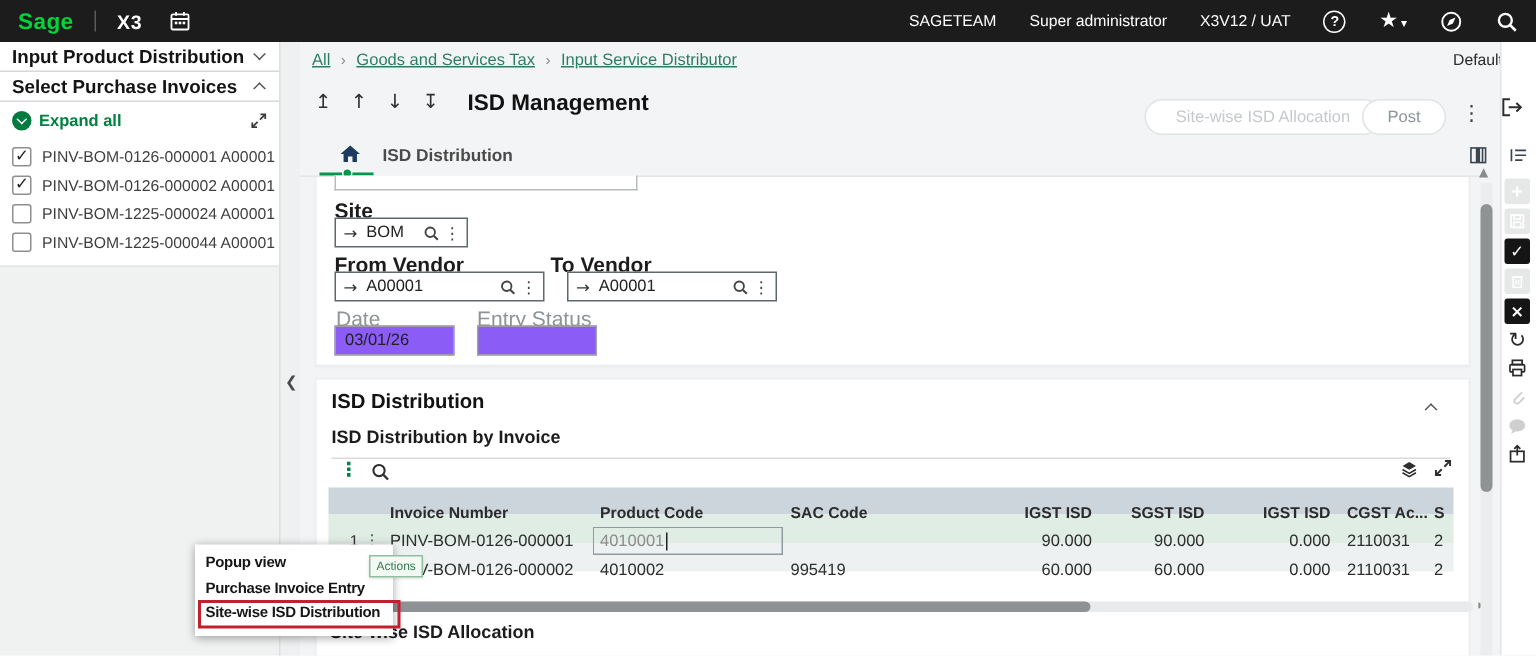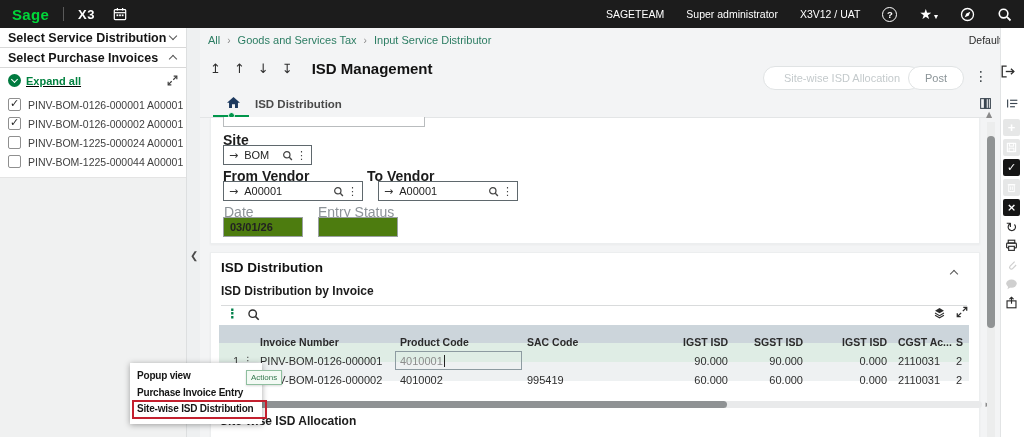--- a/index.html
+++ b/index.html
@@ -17,39 +17,39 @@
   .help-circ { width:15px; height:15px; border:1.4px solid #fff; border-radius:50%; display:flex; align-items:center; justify-content:center; font-size:9.5px; font-weight:bold; }
   .star { font-size:14px; font-family:"DejaVu Sans", sans-serif; }
   .caret { font-size:8px; margin-left:2px; font-family:"DejaVu Sans", sans-serif; }
 
   
   .sidebar { position:absolute; left:0; top:28px; width:186px; height:409px; background:#fff; display:flex; flex-direction:column; z-index:5; }
   .sb-head { display:flex; align-items:center; justify-content:space-between; padding:3px 10px 3px 8px; border-bottom:1px solid #d8d8d8; font-size:12.5px; font-weight:bold; color:#141414; height:20px; }
   .chev { width:6px; height:6px; border-right:1.6px solid #555; border-bottom:1.6px solid #555; display:inline-block; }
   .chev.down { transform:rotate(45deg); margin-top:-3px; }
   .chev.up { transform:rotate(-135deg); margin-top:3px; }
-  .sb-expandrow { display:flex; align-items:center; padding:6px 8px 4px 8px;text-decoration:underline; }
+  .sb-expandrow { display:flex; align-items:center; padding:6px 8px 4px 8px; }
   .exp-circle { width:13px; height:13px; border-radius:50%; background:#007a3f; position:relative; margin-right:5px; flex:0 0 auto; }
   .exp-circle::after { content:""; position:absolute; left:4px; top:3.2px; width:4px; height:4px; border-right:1.6px solid #fff; border-bottom:1.6px solid #fff; transform:rotate(45deg); }
   .exp-label { color:#00813f; font-weight:bold; font-size:11px; }
   .sb-expicon { margin-left:auto; color:#3c3c3c; display:inline-flex; }
   .sb-list { padding:4px 0 6px 0; }
   .sb-item { display:flex; align-items:center; padding:3px 8px; }
   .cbx { width:13px; height:13px; border:1.4px solid #8f8f8f; border-radius:2px; background:#fff; margin-right:7px; position:relative; flex:0 0 auto; }
   .cbx.checked::after { content:"✓"; position:absolute; left:1px; top:-2px; font-size:11px; font-weight:bold; color:#1f1f1f; font-family:"DejaVu Sans", sans-serif; }
   .sb-item-label { font-size:10.5px; color:#3f3f3f; white-space:nowrap; }
   .sb-rest { flex:1; background:#f0f1f1; border-top:1px solid #e4e4e4; }
 
   
   .side-strip { position:absolute; left:186px; top:28px; width:14px; height:409px; background:#eef0f1; border-left:1px solid #dddfe0; z-index:4; }
   .collapse-handle { position:absolute; left:3px; top:222px; font-size:10px; color:#4a4a4a; cursor:pointer; font-family:"DejaVu Sans", sans-serif; }
 
   
   .breadcrumb { position:absolute; left:208px; top:34px; font-size:11px; display:flex; align-items:center; gap:7px; z-index:6; }
-  .crumb { color:#2c7d63; cursor:pointer;text-align:right; }
+  .crumb { color:#2c7d63; text-decoration:underline; cursor:pointer;text-align:right; }
   .crumb-sep { color:#8a8a8a; font-size:10px; }
   .default-dd { position:absolute; right:12px; top:34px; font-size:10.5px; color:#2b2b2b; display:flex; align-items:center; gap:4px; z-index:6; }
   .default-dd .caret { color:#444; }
 
   .title-row { position:absolute; left:210px; top:60px; display:flex; align-items:center; z-index:6; }
   .nav-arrow { font-family:"DejaVu Sans", sans-serif; font-size:13px; color:#2e2e2e; margin-right:13px; cursor:pointer; }
   .page-title { font-size:15px; font-weight:bold; color:#121212; margin-left:6px; }
 
   .pill { position:absolute; top:66px; height:24px; border:1px solid #e0e3e4; background:#fff; border-radius:12px; font-size:11px; display:flex; align-items:center; justify-content:center; z-index:6; }
   .pill-alloc { left:763px; width:158px; color:#c4cacc; }
@@ -68,21 +68,21 @@
   
   .form-card { position:absolute; left:210px; top:118px; width:770px; height:126px; background:#fff; border:1px solid #eceeef; border-top:none; box-shadow:0 1px 2px rgba(0,0,0,.04); z-index:5; }
   .partial-input { position:absolute; left:12px; top:-1px; width:202px; height:10px; border:1px solid #b9bcbe; border-top:none; background:#fff; }
   .f-label { position:absolute; font-size:14px; font-weight:bold; color:#1c1c1c; }
   .f-label.gray { color:#8d9398; font-weight:normal;text-align:right; }
   .lookup { position:absolute; height:20px; border:1px solid #5f686d; background:#fff; display:flex; align-items:center; font-size:11px; color:#222; }
   .lookup .larr { font-family:"DejaVu Sans", sans-serif; margin:0 6px 0 5px; color:#333; font-size:11px; }
   .lookup .lval { flex:1; }
   .lookup .lsearch { color:#444; margin-right:3px; display:inline-flex; }
   .lookup .lkebab { font-family:"DejaVu Sans", sans-serif; color:#444; font-size:11px; margin-right:4px; }
-  .plain-input { position:absolute; height:20px; border:1px solid #9aa0a3; background:#4d7c0f; font-size:11px; color:#222; display:flex; align-items:center; padding-left:6px;font-weight:bold; }
+  .plain-input { position:absolute; height:20px; border:1px solid #9aa0a3; background:#8b5cf6; font-size:11px; color:#222; display:flex; align-items:center; padding-left:6px; }
 
   
   .grid-card { position:absolute; left:210px; top:252px; width:770px; height:200px; background:#fff; border:1px solid #eceeef; box-shadow:0 1px 2px rgba(0,0,0,.04); z-index:5; }
   .sec-title { position:absolute; left:10px; top:7px; font-size:13.5px; font-weight:bold; color:#121212; }
   .sec-collapse { position:absolute; right:22px; top:10px; }
   .sec-sub { position:absolute; left:10px; top:31px; width:746px; font-size:12px; font-weight:bold; color:#1c1c1c; border-bottom:1px solid #d9dbdc; padding-bottom:7px; }
   .grid-toolbar-kebab { position:absolute; left:15px; top:53px; color:#00804a; font-weight:bold; font-size:13px; font-family:"DejaVu Sans", sans-serif; }
   .grid-toolbar-search { position:absolute; left:36px; top:55px; color:#2e2e2e; }
   .grid-ico-right { position:absolute; top:53px; color:#2e2e2e; }
 
@@ -175,21 +175,21 @@
         <svg width="15" height="15" viewBox="0 0 16 16">
             <circle cx="7" cy="7" r="4.6" fill="none" stroke="currentColor" stroke-width="1.7"></circle>
             <line x1="10.6" y1="10.6" x2="14.4" y2="14.4" stroke="currentColor" stroke-width="1.9"></line>
           </svg>
       </span>
     </div>
   </div>
 
   <div class="sidebar">
     <div class="sb-head">
-      <span>Select Service Distribution</span>
+      <span>Input Product Distribution</span>
       <span class="chev down"></span>
     </div>
     <div class="sb-head">
       <span>Select Purchase Invoices</span>
       <span class="chev up"></span>
     </div>
     <div class="sb-expandrow">
       <span class="exp-circle"></span>
       <span class="exp-label">Expand all</span>
       <span class="sb-expicon">

